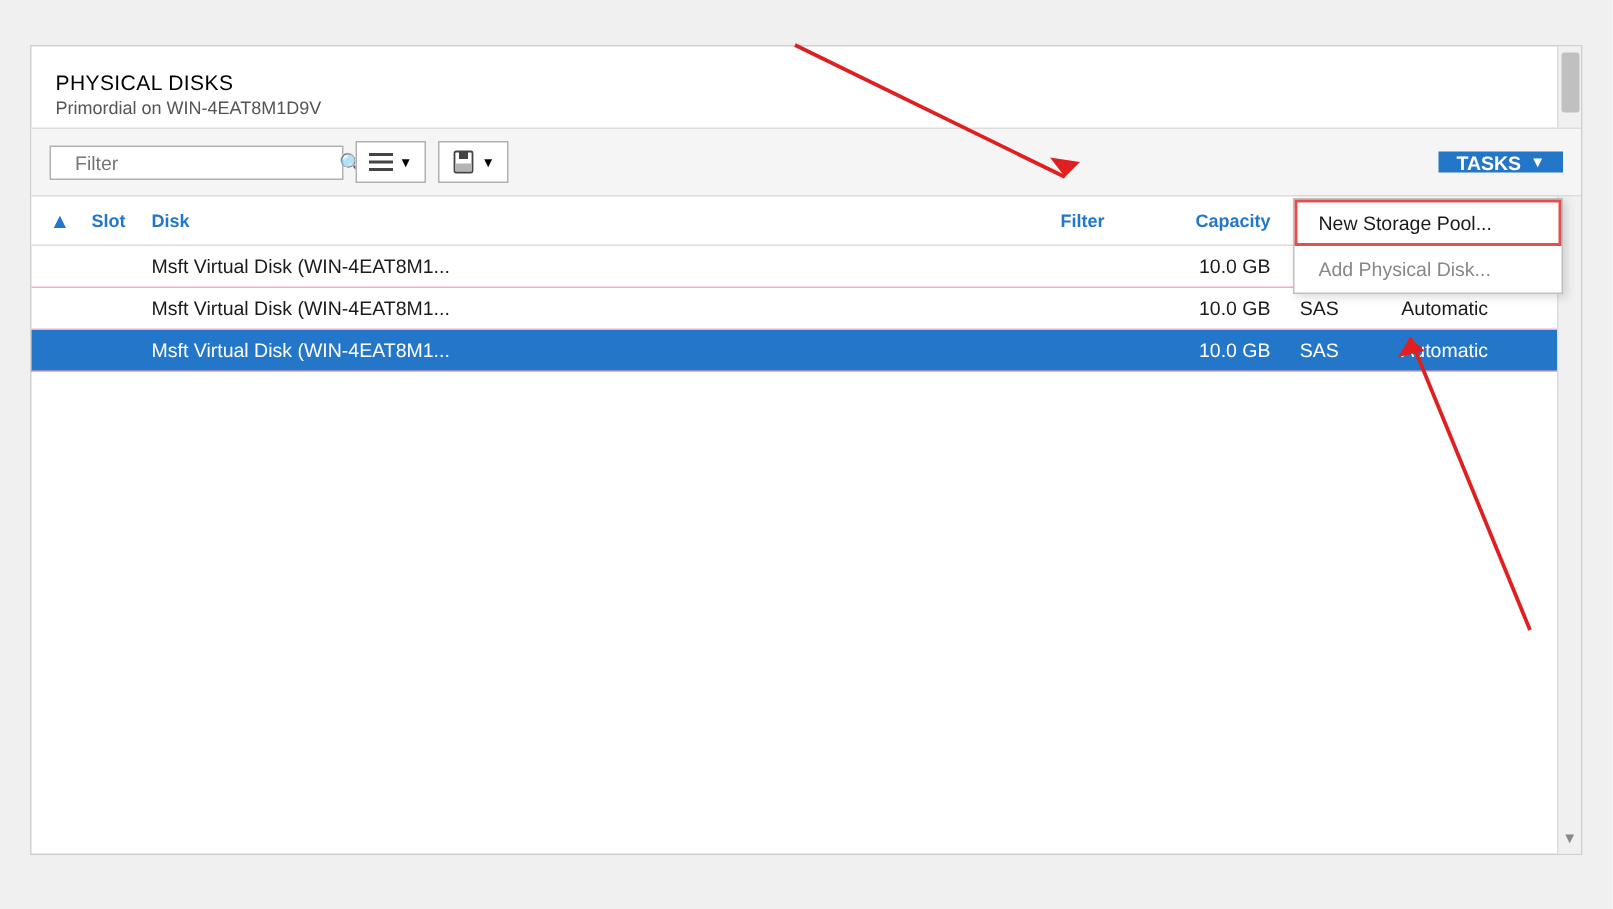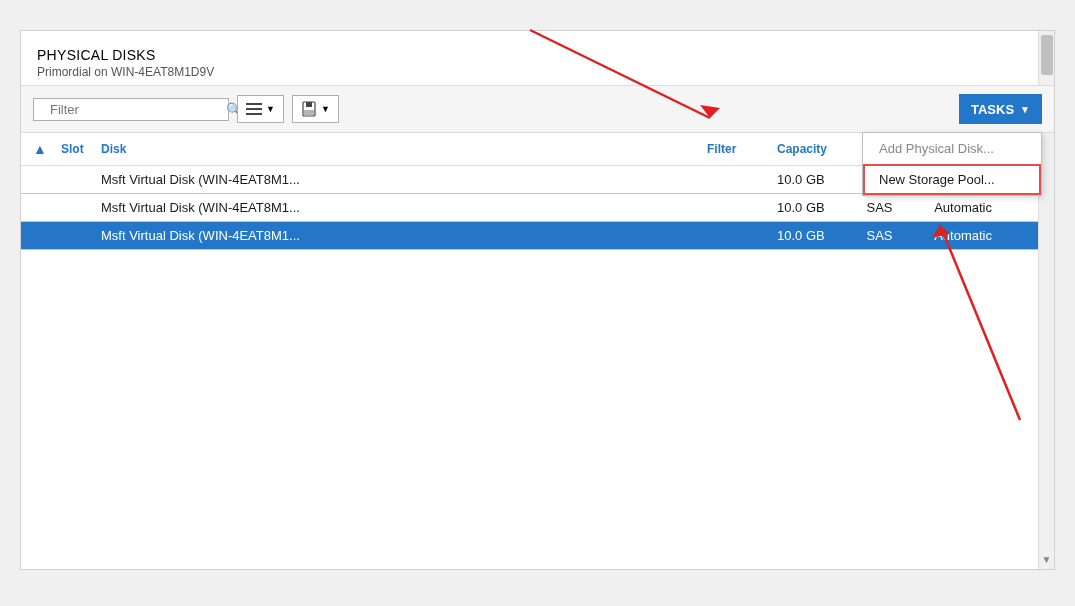--- a/index.html
+++ b/index.html
@@ -93,21 +93,21 @@
       color: #fff;
       border: none;
       padding: 5px 12px;
       font-size: 13px;
       font-weight: 600;
       cursor: pointer;
       display: flex;
       align-items: center;
       gap: 6px;
       margin-left: auto;
-      height: 30px;
+      height: 14px;
     }
 
     .tasks-btn .chevron {
       font-size: 10px;
     }
 
     .tasks-dropdown {
       position: absolute;
       top: 46px;
       right: 12px;
@@ -145,21 +145,21 @@
       border-bottom: 1px solid #ddd;
       color: #2477c8;
       font-size: 12px;
       font-weight: 600;
     }
 
     .col-warn { width: 28px; }
     .col-slot { width: 40px; }
     .col-name { flex: 1; }
     .col-status { width: 70px; text-align: left; }
-    .col-capacity { width: 80px; padding-right: 10px; }
+    .col-capacity { width: 80px; text-align: right; padding-right: 10px; }
     .col-bus { width: 45px; text-align: center; }
     .col-usage { width: 90px; text-align: right; }
     .col-rpm { width: 50px; text-align: left; }
 
     .table-row {
       display: flex;
       align-items: center;
       padding: 6px 12px;
       border-bottom: 1px solid #f9a8d4;
       font-size: 13px;
@@ -237,22 +237,22 @@
       </svg>
       <span style="font-size:9px;">▼</span>
     </button>
 
     <button class="tasks-btn">
       <span>TASKS</span>
       <span class="chevron">▼</span>
     </button>
 
     <div class="tasks-dropdown">
+      <div class="dropdown-item highlighted">New Storage Pool...</div>
       <div class="dropdown-item">Add Physical Disk...</div>
-      <div class="dropdown-item highlighted">New Storage Pool...</div>
     </div>
   </div>
 
   <div class="table-area">
 
     <div class="table-header">
       <div class="col-warn">
         <span style="color:#2477c8; font-size:14px;">▲</span>
       </div>
       <div class="col-slot">Slot</div>

